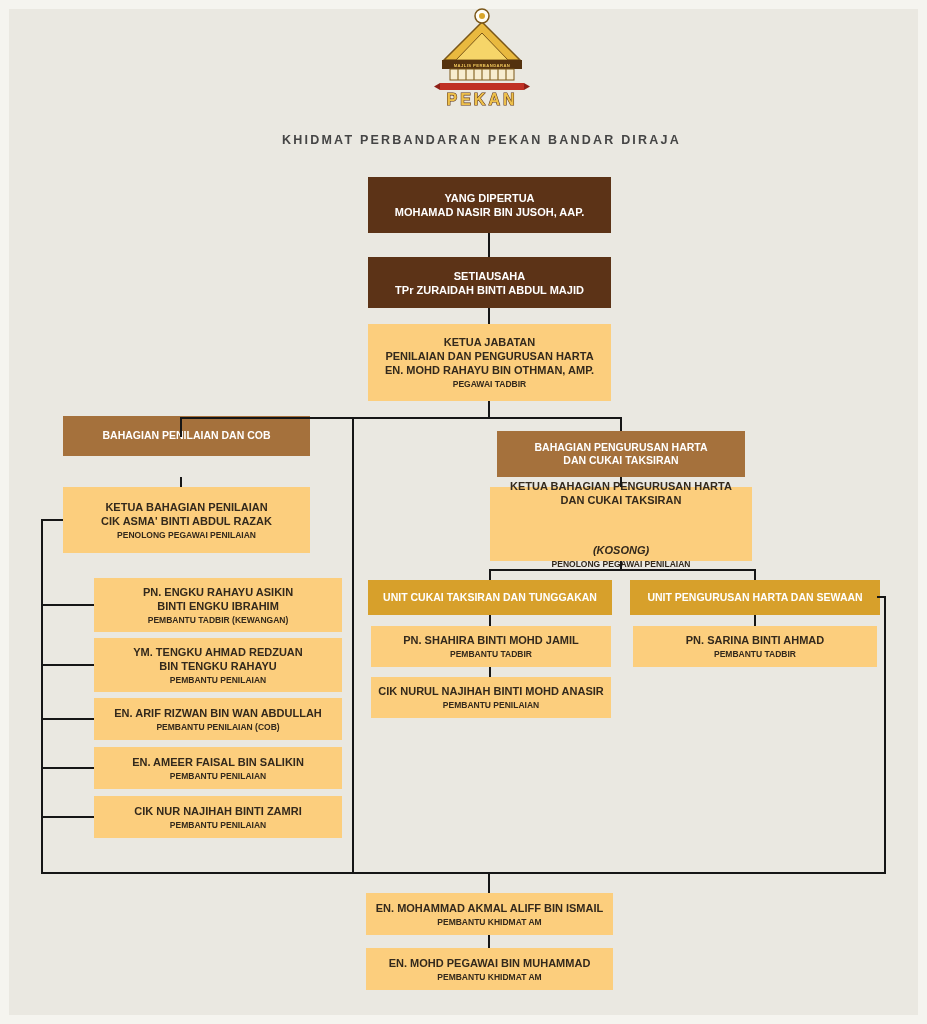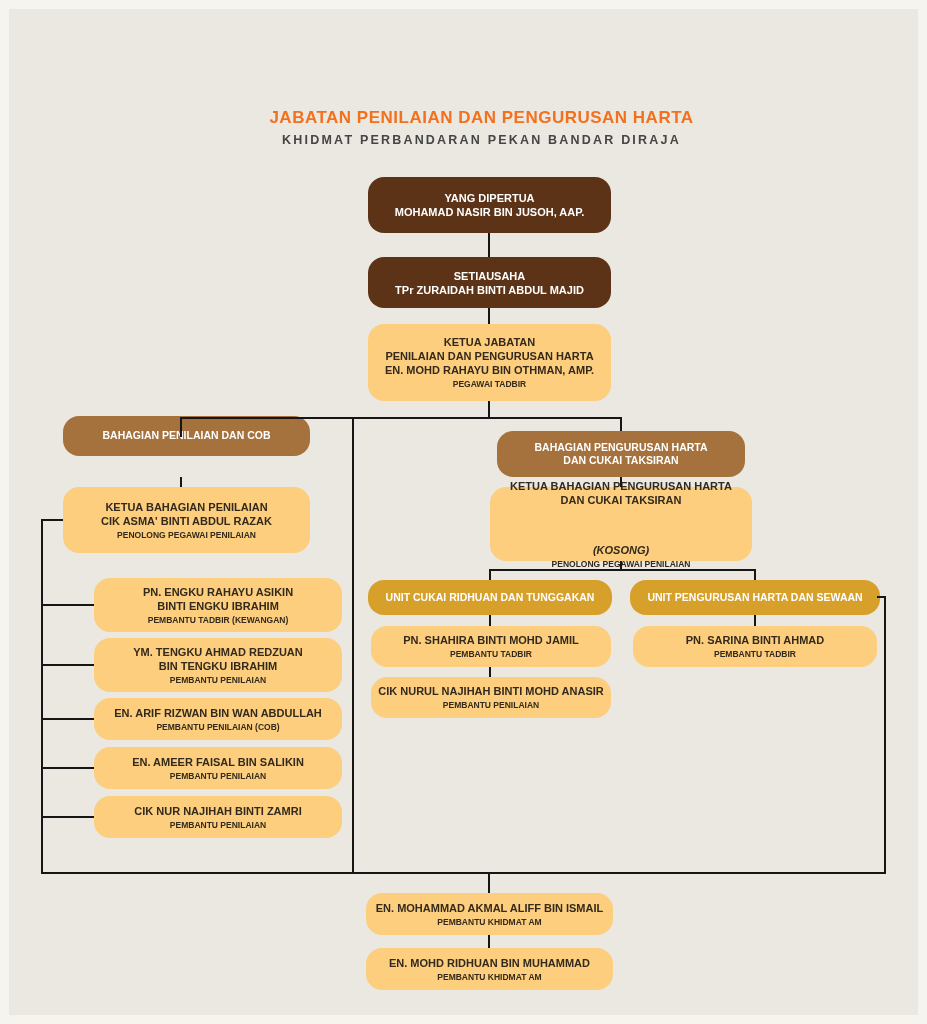--- a/index.html
+++ b/index.html
@@ -15,43 +15,58 @@
     position:absolute; top:108px; left:36px; width:891px; text-align:center;
     font-size:17px; font-weight:bold; letter-spacing:.5px;
     color:var(--title_orange,#f3701d);
   }
   .page-subtitle {
     position:absolute; top:133px; left:36px; width:891px; text-align:center;
     font-size:12.5px; font-weight:bold; letter-spacing:2.2px;
     color:var(--subtitle_gray,#454545);
   }
   .box {
-    position:absolute; border-radius:16px;
+    position:absolute; border-radius:0;
     display:flex; flex-direction:column; justify-content:center; align-items:center;
     text-align:center; padding:3px 6px;
   }
   .box .main { font-weight:bold; font-size:11px; line-height:14px; }
   .box.hdr .main { font-size:10.5px; line-height:13.5px; }
   .box .role { font-weight:bold; font-size:8.5px; line-height:11px; margin-top:2px; }
   .yellow    { background:var(--light_yellow,#fcce7d); color:#33291c; }
   .darkbrown { background:var(--dark_brown,#5c3317); color:#ffffff; }
   .midbrown  { background:var(--mid_brown,#a5713c); color:#ffffff; }
   .gold      { background:var(--gold,#d7a02b); color:#ffffff; }
   .hline,.vline { position:absolute; background:var(--line,#161616); }
   .hline { height:2px; }
   .vline { width:2px; }
   .italic { font-style:italic;margin-top:36px; }
 </style>
 </head>
 <body>
 
 <div class="canvas">
 
+  <div class="logo">
+    <svg viewBox="0 0 104 102" width="104" height="102">
+      <polygon points="52,16 90,54 14,54" fill="#e9b93f" stroke="#7a5618" stroke-width="1.5"></polygon>
+      <polygon points="52,27 78,54 26,54" fill="#f6d569" stroke="#7a5618" stroke-width="1"></polygon>
+      <circle cx="52" cy="10" r="7" fill="#fffdf5" stroke="#7a5618" stroke-width="1.5"></circle>
+      <circle cx="52" cy="10" r="3" fill="#d9a62b"></circle>
+      <rect x="12" y="54" width="80" height="9" fill="#54320f"></rect>
+      <text x="52" y="60.8" font-size="4.2" font-weight="bold" fill="#f0c75a" text-anchor="middle" letter-spacing="0.4">MAJLIS PERBANDARAN</text>
+      <rect x="20" y="63" width="64" height="11" fill="#f7eccf" stroke="#7a5618" stroke-width="1"></rect>
+      <path d="M28 63v11 M36 63v11 M44 63v11 M52 63v11 M60 63v11 M68 63v11 M76 63v11" stroke="#8a6a2a" stroke-width="1.2"></path>
+      <polygon points="10,77 94,77 94,84 10,84" fill="#c03024"></polygon>
+      <polygon points="10,77 4,80.5 10,84" fill="#8f1f16"></polygon>
+      <polygon points="94,77 100,80.5 94,84" fill="#8f1f16"></polygon>
+      <text x="52" y="99" font-size="16" font-weight="bold" fill="#eec04a" stroke="#5c3317" stroke-width="1.1" paint-order="stroke" text-anchor="middle" letter-spacing="3">PEKAN</text>
+    </svg>
+  </div>
 
-  <div class="page-title">JABATAN PENILAIAN DAN PENGURUSAN HARTA</div>
   <div class="page-subtitle">KHIDMAT PERBANDARAN PEKAN BANDAR DIRAJA</div>
 
   <div class="box darkbrown" style="left:368px;top:177px;width:243px;height:56px">
     <div class="main">YANG DIPERTUA</div>
     <div class="main">MOHAMAD NASIR BIN JUSOH, AAP.</div>
   </div>
 
   <div class="box darkbrown" style="left:368px;top:257px;width:243px;height:51px">
     <div class="main">SETIAUSAHA</div>
     <div class="main">TPr ZURAIDAH BINTI ABDUL MAJID</div>
@@ -75,21 +90,21 @@
   </div>
 
   <div class="box yellow" style="left:94px;top:578px;width:248px;height:54px">
     <div class="main">PN. ENGKU RAHAYU ASIKIN</div>
     <div class="main">BINTI ENGKU IBRAHIM</div>
     <div class="role">PEMBANTU TADBIR (KEWANGAN)</div>
   </div>
 
   <div class="box yellow" style="left:94px;top:638px;width:248px;height:54px">
     <div class="main">YM. TENGKU AHMAD REDZUAN</div>
-    <div class="main">BIN TENGKU IBRAHIM</div>
+    <div class="main">BIN TENGKU RAHAYU</div>
     <div class="role">PEMBANTU PENILAIAN</div>
   </div>
 
   <div class="box yellow" style="left:94px;top:698px;width:248px;height:42px">
     <div class="main">EN. ARIF RIZWAN BIN WAN ABDULLAH</div>
     <div class="role">PEMBANTU PENILAIAN (COB)</div>
   </div>
 
   <div class="box yellow" style="left:94px;top:747px;width:248px;height:42px">
     <div class="main">EN. AMEER FAISAL BIN SALIKIN</div>
@@ -107,21 +122,21 @@
   </div>
 
   <div class="box yellow" style="left:490px;top:487px;width:262px;height:74px">
     <div class="main">KETUA BAHAGIAN PENGURUSAN HARTA</div>
     <div class="main">DAN CUKAI TAKSIRAN</div>
     <div class="main italic">(KOSONG)</div>
     <div class="role">PENOLONG PEGAWAI PENILAIAN</div>
   </div>
 
   <div class="box gold hdr" style="left:368px;top:580px;width:244px;height:35px">
-    <div class="main">UNIT CUKAI RIDHUAN DAN TUNGGAKAN</div>
+    <div class="main">UNIT CUKAI TAKSIRAN DAN TUNGGAKAN</div>
   </div>
 
   <div class="box yellow" style="left:371px;top:626px;width:240px;height:41px">
     <div class="main">PN. SHAHIRA BINTI MOHD JAMIL</div>
     <div class="role">PEMBANTU TADBIR</div>
   </div>
 
   <div class="box yellow" style="left:371px;top:677px;width:240px;height:41px">
     <div class="main">CIK NURUL NAJIHAH BINTI MOHD ANASIR</div>
     <div class="role">PEMBANTU PENILAIAN</div>
@@ -135,21 +150,21 @@
     <div class="main">PN. SARINA BINTI AHMAD</div>
     <div class="role">PEMBANTU TADBIR</div>
   </div>
 
   <div class="box yellow" style="left:366px;top:893px;width:247px;height:42px">
     <div class="main">EN. MOHAMMAD AKMAL ALIFF BIN ISMAIL</div>
     <div class="role">PEMBANTU KHIDMAT AM</div>
   </div>
 
   <div class="box yellow" style="left:366px;top:948px;width:247px;height:42px">
-    <div class="main">EN. MOHD RIDHUAN BIN MUHAMMAD</div>
+    <div class="main">EN. MOHD PEGAWAI BIN MUHAMMAD</div>
     <div class="role">PEMBANTU KHIDMAT AM</div>
   </div>
 
   <div class="vline" style="left:488px;top:233px;height:24px"></div>
   <div class="vline" style="left:488px;top:308px;height:16px"></div>
   <div class="vline" style="left:488px;top:401px;height:17px"></div>
   <div class="hline" style="left:180px;top:417px;width:442px"></div>
   <div class="vline" style="left:180px;top:417px;height:20px"></div>
   <div class="vline" style="left:620px;top:417px;height:14px"></div>
   <div class="vline" style="left:352px;top:417px;height:456px"></div>

